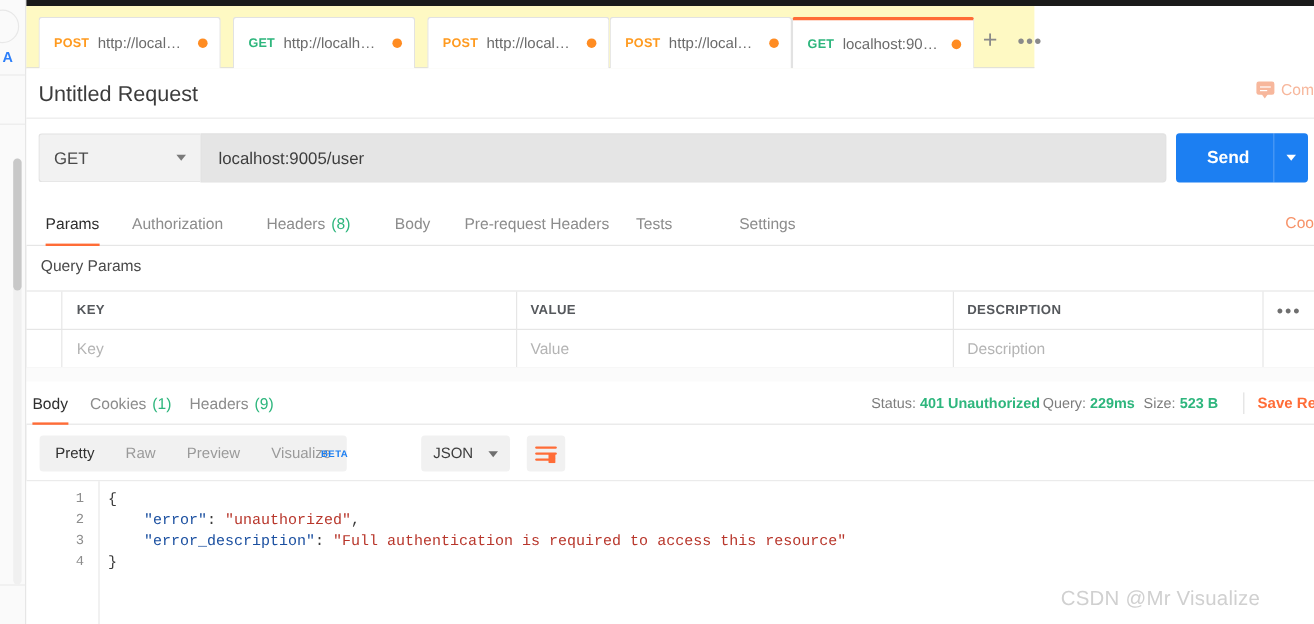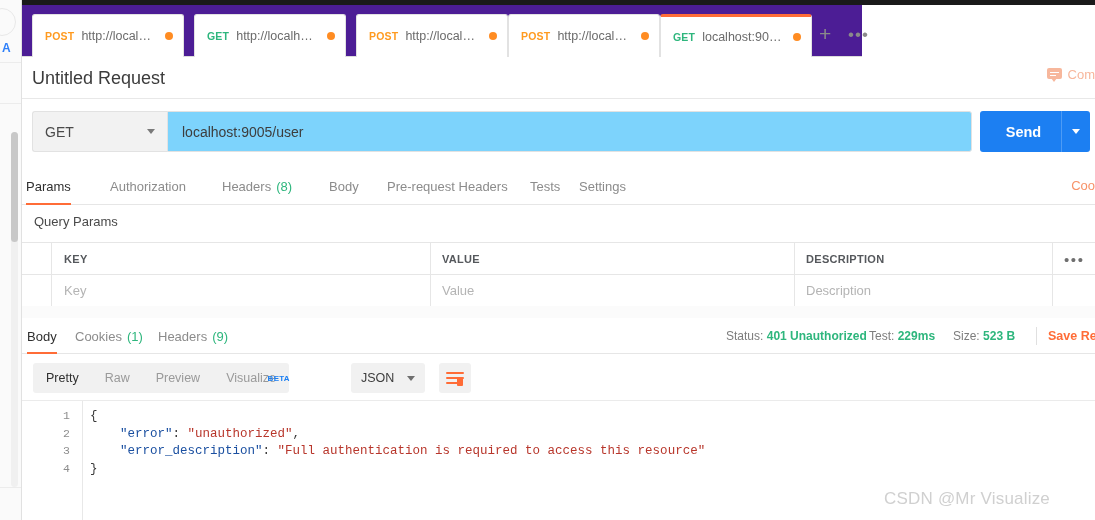--- a/index.html
+++ b/index.html
@@ -38,21 +38,21 @@
   }
 
   
   .topbar-black {
     position: absolute; left: 22px; top: 0; right: 0; height: 5px; background: #1a1a1a;
   }
 
   
   .tabstrip {
     position: absolute; left: 22px; top: 5px; width: 840px; height: 52px;
-    background: #4c1d95; border-bottom: 1px solid #dcdcdc;
+    background: #fef9c3; border-bottom: 1px solid #dcdcdc;
   }
   .tab {
     position: absolute; top: 9px; height: 43px;
     background: #fff; border-radius: 3px 3px 0 0;
     display: flex; align-items: center; padding: 0 10px 0 12px;
     font-size: 12.5px; white-space: nowrap; overflow: hidden;
     border: 1px solid #e2e2e2; border-bottom: none;
   }
   .tab.active { border-top: 3px solid #ff6c37; }
   .tab .m { font-weight: 700; font-size: 10.5px; letter-spacing: .2px; margin-right: 7px; }
@@ -123,21 +123,21 @@
     border-radius: 3px 0 0 3px; display: flex; align-items: center; padding: 0 12px;
     font-size: 14px; color: #4a4a4a;
   }
   .methodbox .cv {
     margin-left: auto; width: 0; height: 0;
     border-left: 4.5px solid transparent; border-right: 4.5px solid transparent;
     border-top: 5.5px solid #7a7a7a;
   }
   .urlbox {
     position: absolute; left: 145px; top: 12px; width: 805px; height: 41px;
-    background: #7dd3fc; border: 1px solid #e2e2e2; border-radius: 0 3px 3px 0;
+    background: #e5e5e5; border: 1px solid #e2e2e2; border-radius: 0 3px 3px 0;
     display: flex; align-items: center; padding: 0 14px; font-size: 14px; color: #3d3d3d;
   }
   .sendbtn {
     position: absolute; left: 958px; top: 12px; width: 110px; height: 41px;
     background: #1c7ff2; border-radius: 3px; display: flex; align-items: center;
   }
   .sendbtn .lbl {
     flex: 1; text-align: center; color: #fff; font-weight: 700; font-size: 14.5px;
     padding-left: 6px;
   }
@@ -331,40 +331,40 @@
       <span class="lbl">Send</span>
       <span class="sep"></span>
       <span class="cv">
           <i></i>
         </span>
     </div>
 
   </div>
 
   <div class="reqtabs">
-    <div class="rtab active" style="left:4px">
+    <div class="rtab active" style="left:16px">
       <span>Params</span>
       </div>
     <div class="rtab" style="left:88px">
       <span>Authorization</span>
       </div>
     <div class="rtab" style="left:200px">
       <span>Headers</span>
       <span class="cnt">(8)</span>
       </div>
     <div class="rtab" style="left:307px">
       <span>Body</span>
       </div>
     <div class="rtab" style="left:365px">
       <span>Pre-request Headers</span>
       </div>
     <div class="rtab" style="left:508px">
       <span>Tests</span>
       </div>
-    <div class="rtab" style="left:557px">
+    <div class="rtab" style="left:594px">
       <span>Settings</span>
       </div>
     <div class="cookiesbtn">Coo</div>
   </div>
 
   <div class="qp-label">Query Params</div>
 
   <div class="ptable">
     <div class="rowline" style="top:31px"></div>
     <div class="rowline" style="top:63px"></div>
@@ -396,21 +396,21 @@
     <div class="rtab" style="left:136px; height:36px">
       <span>Headers</span>
       <span class="cnt">(9)</span>
       </div>
 
     <div class="stat" style="left:704px">
       <span>Status:</span>
       <b>401 Unauthorized</b>
     </div>
     <div class="stat" style="left:847px">
-      <span>Test:</span>
+      <span>Query:</span>
       <b>229ms</b>
     </div>
     <div class="stat" style="left:931px">
       <span>Size:</span>
       <b>523 B</b>
     </div>
     <div class="stat-div" style="left:1014px"></div>
     <div class="saveresp" style="left:1026px">Save Re</div>
   </div>
 

